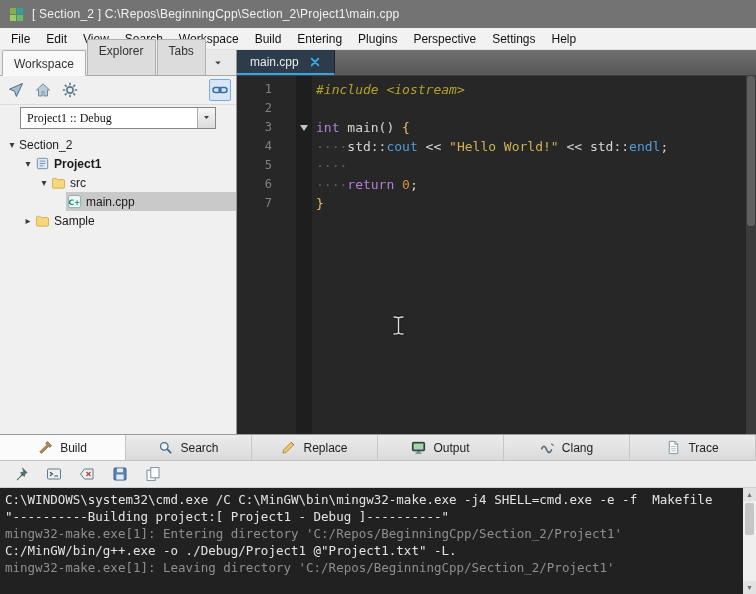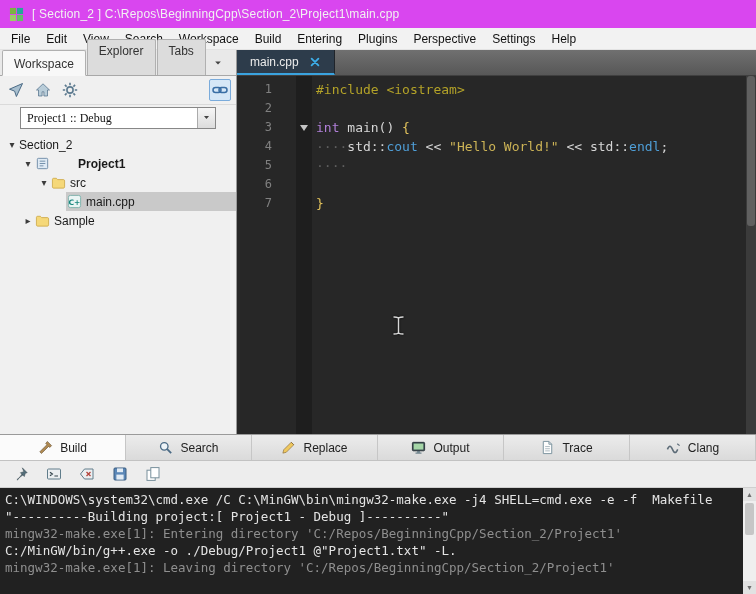--- a/index.html
+++ b/index.html
@@ -1,21 +1,21 @@
 <!DOCTYPE html>
 <html style="--code-background: #272727; --code-line_number: #808080; --code-preproc: #b3a228; --code-keyword: #b07fd8; --code-ident: #4f9fd8; --code-string: #cdb456; --code-number: #d98d4a; --code-brace: #e3c35c; --code-plain: #d6d6d6; --code-ws: #5f5f5f;"><head>
 <meta charset="utf-8">
 <style>
   *{box-sizing:border-box;margin:0;padding:0;}
   html,body{width:756px;height:594px;}
   body{font-family:"Liberation Sans",sans-serif;font-size:12px;overflow:hidden;background:#f0f0f0;}
   .app{width:756px;height:594px;display:flex;flex-direction:column;position:relative;background:#f0f0f0;}
 
   
-  .titlebar{height:28px;flex:none;background:#d946ef;color:#f2f2f2;display:flex;align-items:center;gap:8px;padding:0 9px;}
+  .titlebar{height:28px;flex:none;background:#737373;color:#f2f2f2;display:flex;align-items:center;gap:8px;padding:0 9px;}
   .title-text{font-size:12px;letter-spacing:.2px;}
   .app-logo{display:flex;}
   .app-logo svg{width:15px;height:15px;display:block;}
 
   
   .menubar{height:22px;flex:none;background:#f2f2f2;display:flex;align-items:center;padding:0 3px;border-bottom:1px solid #e3e3e3;}
   .menu-item{padding:0 8px;line-height:22px;color:#111;}
 
   .main{flex:1;display:flex;min-height:0;}
 
@@ -38,39 +38,39 @@
   .combo{height:22px;background:#fff;border:1px solid #878787;display:flex;align-items:center;}
   .combo-value{flex:1;padding-left:6px;color:#111;}
   .combo-btn{width:18px;height:100%;background:linear-gradient(#f6f6f6,#dcdcdc);border-left:1px solid #ababab;display:flex;align-items:center;justify-content:center;}
   .combo-btn svg{width:9px;height:9px;}
 
   .tree{flex:1;padding-top:4px;overflow:hidden;}
   .tree-row{height:19px;display:flex;align-items:center;white-space:nowrap;color:#1a1a1a;}
   .tree-arrow{width:12px;font-size:10px;color:#3c3c3c;text-align:center;flex:none;}
   .row-inner{display:flex;align-items:center;gap:4px;flex:1;height:100%;padding-left:1px;}
   .tree-row.selected .row-inner{background:#c9c9c9;}
-  .tree-label.bold{font-weight:bold;margin-left:24px;}
+  .tree-label.bold{font-weight:bold;}
   .tree .icon{flex:none;display:flex;}
   .tree .icon svg{width:15px;height:15px;display:block;}
 
   
   .editor-col{flex:1;display:flex;flex-direction:column;min-width:0;}
   .ed-tabs{height:26px;flex:none;background:linear-gradient(#707070,#575757);display:flex;align-items:stretch;border-bottom:1px solid #3f3f3f;}
   .ed-tab{display:flex;align-items:center;gap:10px;padding:0 13px;background:#2d3c4b;color:#ececec;border-right:1px solid #20242a;border-bottom:2px solid #3aa3df;font-size:12px;}
   .ed-tab .icon svg{width:12px;height:12px;display:block;}
 
   .ed-body{flex:1;position:relative;background:var(--code-background,#272727);font-family:"DejaVu Sans Mono",monospace;font-size:13px;overflow:hidden;}
   .fold-strip{position:absolute;left:59px;top:0;bottom:0;width:16px;background:#1e1e1e;}
   .code-lines{position:relative;padding-top:4px;}
   .code-row{display:flex;height:19px;line-height:19px;align-items:center;}
   .ln{width:35px;text-align:right;color:var(--code-line_number,#808080);flex:none;font-size:12px;}
   .fold-cell{width:16px;margin-left:24px;flex:none;display:flex;justify-content:center;align-items:center;}
   .fold-marker{width:0;height:0;border-left:4px solid transparent;border-right:4px solid transparent;border-top:6px solid #c4c4c4;}
   .code-text{margin-left:4px;white-space:pre;color:var(--code-plain,#d6d6d6);}
-  .tok-preproc{color:var(--code-preproc,#b3a228);}
+  .tok-preproc{color:var(--code-preproc,#b3a228);font-style:italic;}
   .tok-keyword{color:var(--code-keyword,#b07fd8);}
   .tok-ident{color:var(--code-ident,#4f9fd8);}
   .tok-string{color:var(--code-string,#cdb456);}
   .tok-number{color:var(--code-number,#d98d4a);}
   .tok-brace{color:var(--code-brace,#e3c35c);}
   .tok-plain{color:var(--code-plain,#d6d6d6);}
   .tok-ws{color:var(--code-ws,#5f5f5f);}
 
   .ed-scroll{position:absolute;right:0;top:0;bottom:0;width:10px;background:#3b3b3b;}
   .ed-thumb{position:absolute;top:0;right:1px;width:8px;height:42%;background:#606060;border-radius:3px;}
@@ -280,20 +280,21 @@
               <span class="code-text"><span class="tok-ws">····</span><span class="tok-plain">std::</span><span class="tok-ident">cout</span><span class="tok-plain"> &lt;&lt; </span><span class="tok-string">"Hello World!"</span><span class="tok-plain"> &lt;&lt; </span><span class="tok-plain">std::</span><span class="tok-ident">endl</span><span class="tok-plain">;</span></span>
             </div>
             <div class="code-row">
               <span class="ln">5</span>
               <span class="fold-cell"></span>
               <span class="code-text"><span class="tok-ws">····</span></span>
             </div>
             <div class="code-row">
               <span class="ln">6</span>
               <span class="fold-cell"></span>
+              <span class="code-text"><span class="tok-ws">····</span><span class="tok-keyword">return</span><span class="tok-plain"> </span><span class="tok-number">0</span><span class="tok-plain">;</span></span>
             </div>
             <div class="code-row">
               <span class="ln">7</span>
               <span class="fold-cell"></span>
               <span class="code-text"><span class="tok-brace">}</span></span>
             </div>
           </div>
         <div class="ed-scroll">
             <div class="ed-thumb"></div>
           </div>
@@ -336,35 +337,35 @@
               <rect x="2.8" y="3.8" width="10.4" height="6.4" fill="#a5d6a7"></rect>
               <rect x="6.5" y="12" width="3" height="1.4" fill="#546e7a"></rect>
               <rect x="4.8" y="13.4" width="6.4" height="1.1" fill="#546e7a"></rect>
             </svg>
           </span>
           <span>Output</span>
         </div>
         <div class="btab">
           <span class="icon">
             <svg viewBox="0 0 16 16">
+              <path d="M1.5 10c1.8-4.5 3.6-4.5 5.4 0s3.8 4.5 5.6 0" fill="none" stroke="#5c6b77" stroke-width="1.6"></path>
+              <path d="M12 4l2.5 2" stroke="#5c6b77" stroke-width="1.3"></path>
+            </svg>
+          </span>
+          <span>Clang</span>
+        </div>
+        <div class="btab">
+          <span class="icon">
+            <svg viewBox="0 0 16 16">
               <path d="M3.5 1.5h6l3 3v10h-9z" fill="#fdfdfd" stroke="#78909c"></path>
               <path d="M9.5 1.5v3h3" fill="none" stroke="#78909c"></path>
               <path d="M5.5 7h5M5.5 9.3h5M5.5 11.6h5" stroke="#aab7bf"></path>
             </svg>
           </span>
           <span>Trace</span>
-        </div>
-        <div class="btab">
-          <span class="icon">
-            <svg viewBox="0 0 16 16">
-              <path d="M1.5 10c1.8-4.5 3.6-4.5 5.4 0s3.8 4.5 5.6 0" fill="none" stroke="#5c6b77" stroke-width="1.6"></path>
-              <path d="M12 4l2.5 2" stroke="#5c6b77" stroke-width="1.3"></path>
-            </svg>
-          </span>
-          <span>Clang</span>
         </div>
       </div>
     <div class="btoolbar">
         <span class="tbtn">
           <span class="icon">
             <svg viewBox="0 0 16 16">
               <path d="M9.3 1.8l4.9 4.9-1.9.5-1 3.4-2.4-2.4-4.4 5.9-.6-.6 5.9-4.4L7.4 6.7l3.4-1z" fill="#546e7a" stroke="#37474f" stroke-width=".5"></path>
             </svg>
           </span>
         </span>

